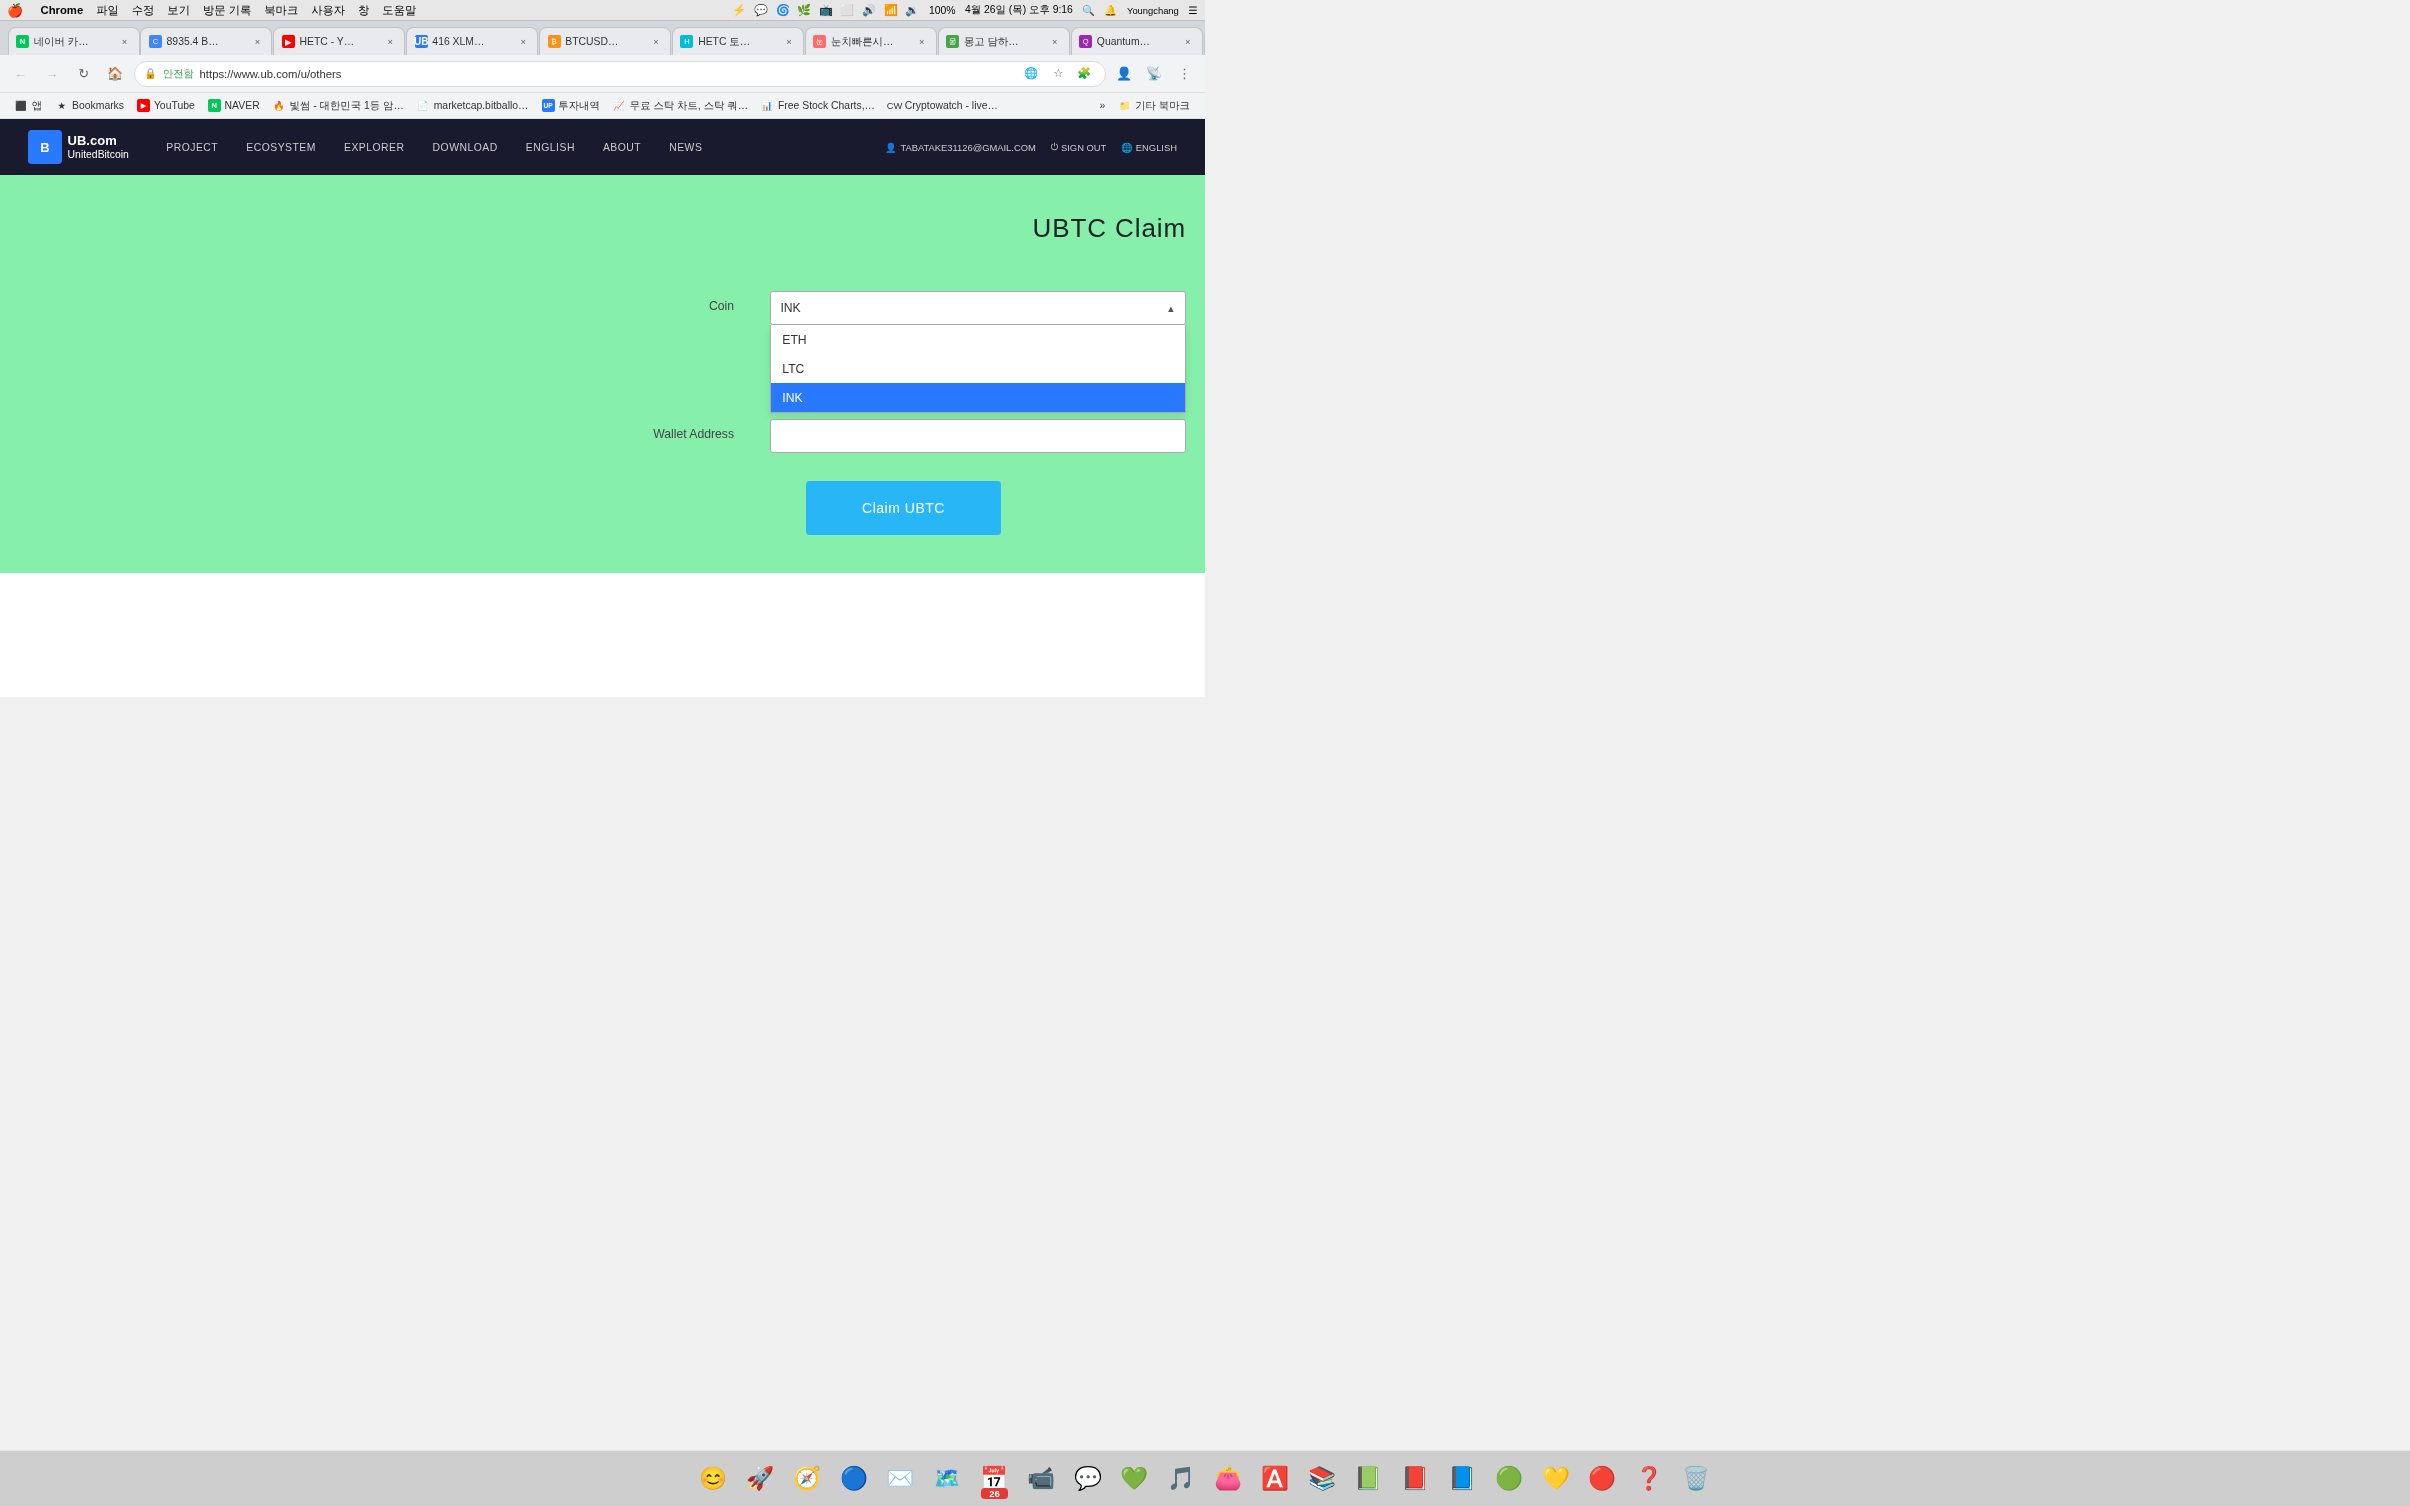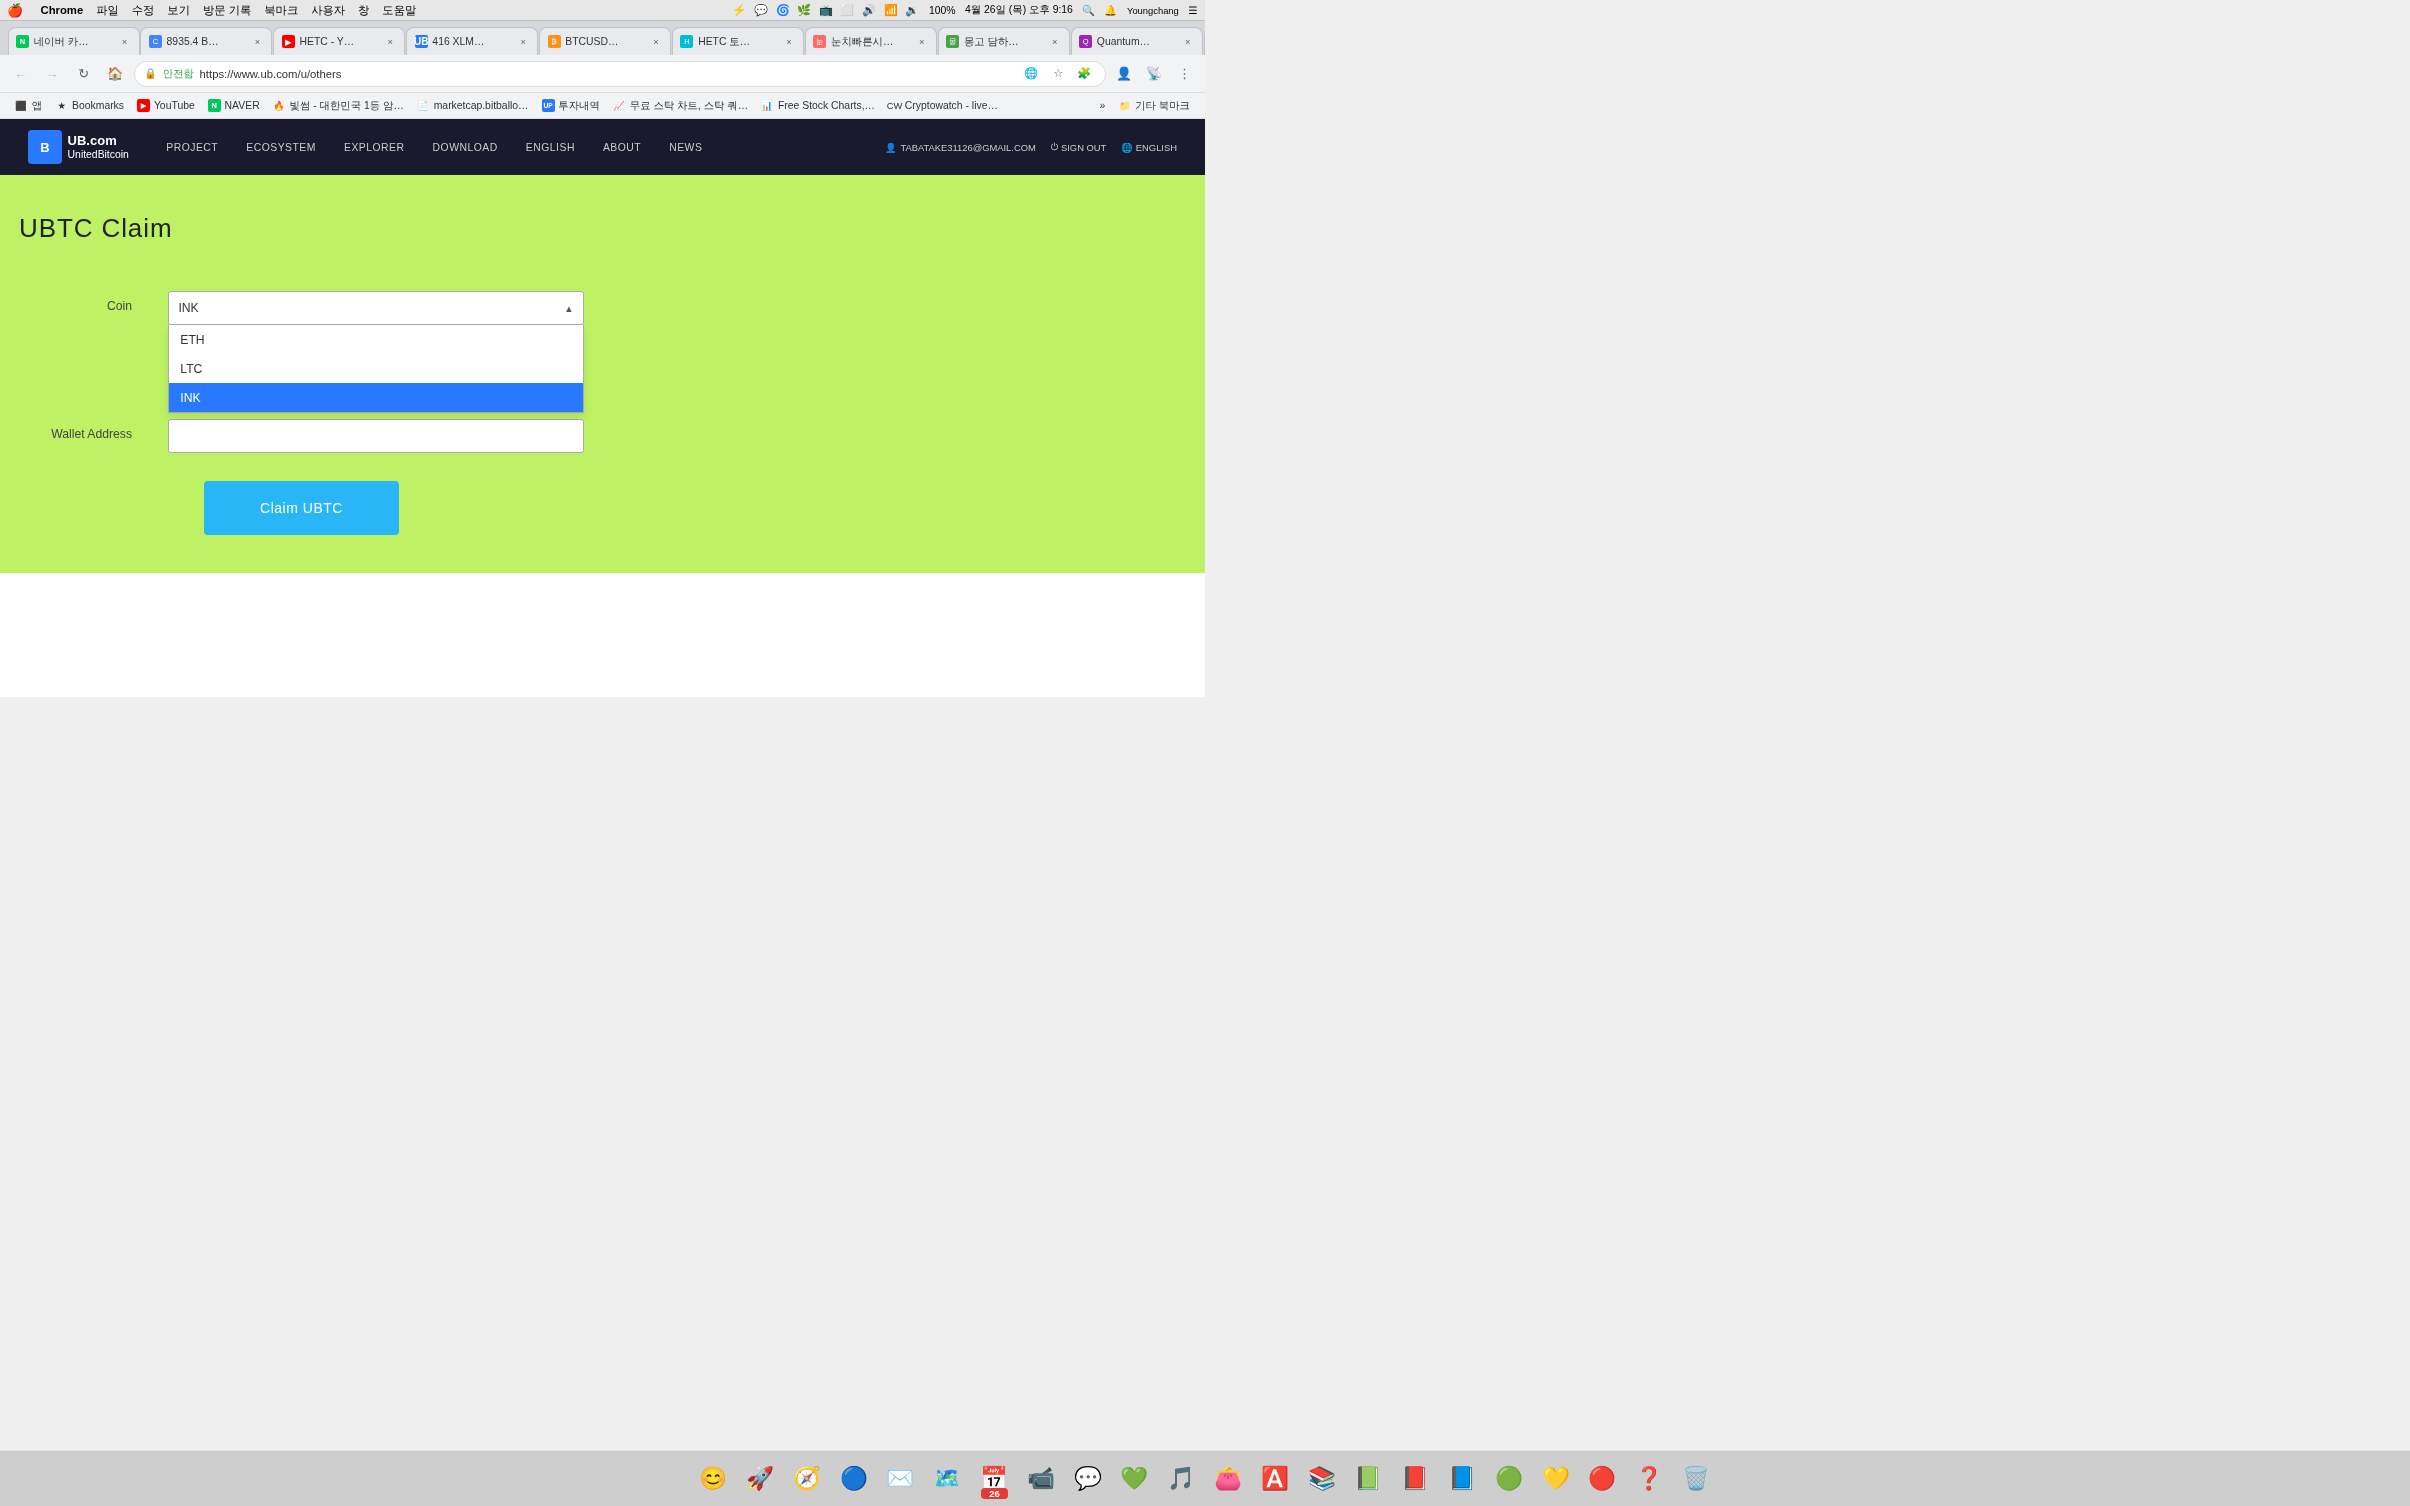--- a/index.html
+++ b/index.html
@@ -260,24 +260,24 @@
       color: #ccc;
       font-size: 9.4px;
       display: flex;
       align-items: center;
       gap: 2.8px;
       cursor: pointer;
     }
 
     
     .main-content {
-      background: #bef264;
+      background: #86efac;
       display: flex;
       flex-direction: column;
-      align-items: flex-start;
+      align-items: flex-end;
       padding: 38px 19px;
       min-height: 377px;
     }
     .page-title {
       font-size: 26px;
       font-weight: 300;
       color: #222;
       margin-bottom: 47px;
       letter-spacing: 0.9px;
     }

